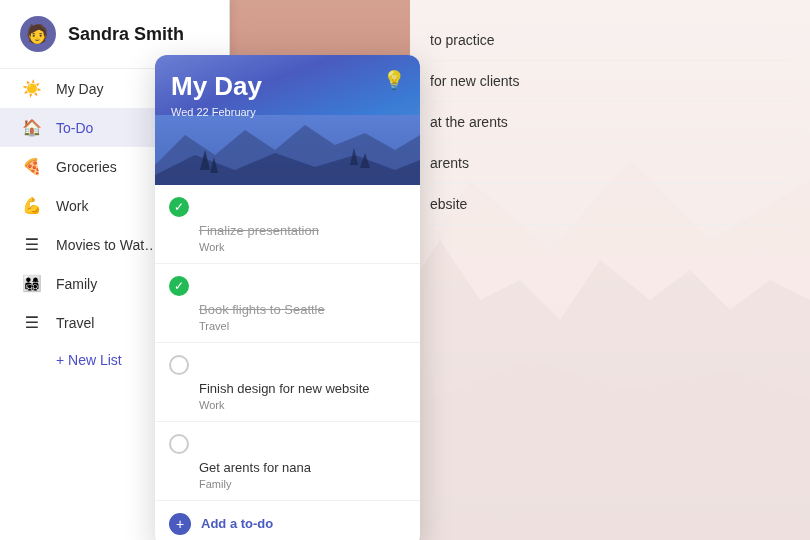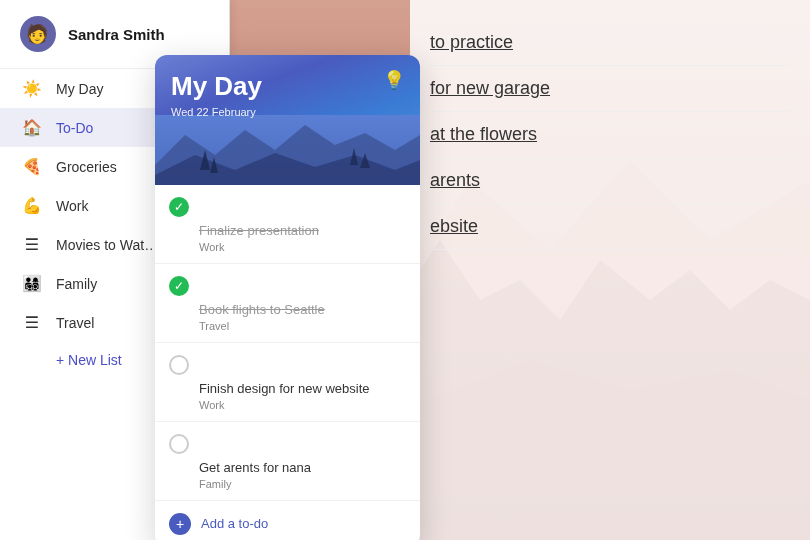--- a/index.html
+++ b/index.html
@@ -39,23 +39,22 @@
       top: 0;
       bottom: 0;
       width: 400px;
       background: rgba(255,255,255,0.85);
       padding: 20px;
     }
 
     .task-item-bg {
       padding: 12px 0;
       border-bottom: 1px solid #eee;
-      font-size: 18px;
+      font-size: 14px;
       color: #333;
-      text-decoration: underline;
     }
 
     
     .sidebar {
       position: absolute;
       left: 0;
       top: 0;
       width: 230px;
       height: 100%;
       background: #ffffff;
@@ -79,21 +78,21 @@
       display: flex;
       align-items: center;
       justify-content: center;
       margin-right: 12px;
       flex-shrink: 0;
       color: white;
       font-size: 18px;
     }
 
     .user-name {
-      font-size: 15px;
+      font-size: 18px;
       font-weight: 600;
       color: #1a1a1a;
     }
 
     .nav-item {
       display: flex;
       align-items: center;
       padding: 10px 20px;
       cursor: pointer;
       font-size: 14px;
@@ -247,21 +246,21 @@
       justify-content: center;
       color: white;
       font-size: 14px;
       margin-right: 10px;
       flex-shrink: 0;
     }
 
     .add-label {
       font-size: 13px;
       color: #4a5bbf;
-      font-weight: 400;
+      font-weight: 700;
     }
   </style>
 </head>
 <body>
 
 <div class="main-bg">
   <svg class="mountain-silhouette" viewBox="0 0 580 540" preserveAspectRatio="xMidYMid slice">
 
     <defs>
       <linearGradient id="skyGrad" x1="0" y1="0" x2="0" y2="1">
@@ -282,22 +281,22 @@
     <polygon points="170,120 183,120 176.5,105" fill="#9b4535"></polygon>
     <rect x="171" y="135" width="16" height="4" fill="#9b4535"></rect>
 
     <polygon points="0,380 50,280 100,320 130,260 170,300 210,240 250,300 290,280 330,320 370,260 420,300 460,270 500,310 540,280 580,300 580,540 0,540" fill="url(#mtnGrad)" opacity="0.85"></polygon>
 
     <polygon points="0,430 100,370 200,400 300,360 400,390 500,370 580,400 580,540 0,540" fill="#8a3528" opacity="0.7"></polygon>
   </svg>
 
   <div class="task-list-bg">
     <div class="task-item-bg">to practice</div>
-    <div class="task-item-bg">for new garage</div>
-    <div class="task-item-bg">at the flowers</div>
+    <div class="task-item-bg">for new clients</div>
+    <div class="task-item-bg">at the arents</div>
     <div class="task-item-bg">arents</div>
     <div class="task-item-bg">ebsite</div>
   </div>
 </div>
 
 <div class="sidebar">
 
   <div class="user-section">
     <div class="avatar">🧑</div>
     <span class="user-name">Sandra Smith</span>

